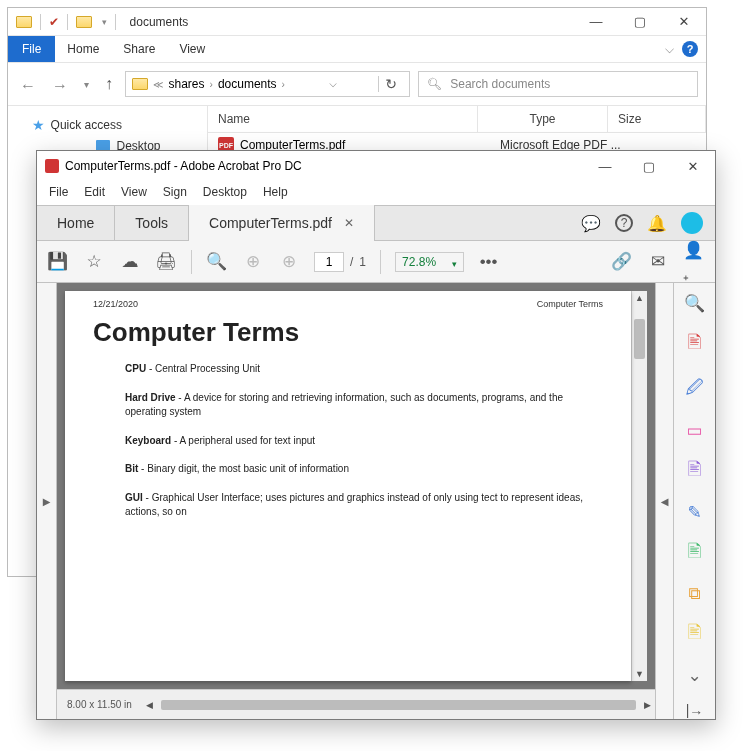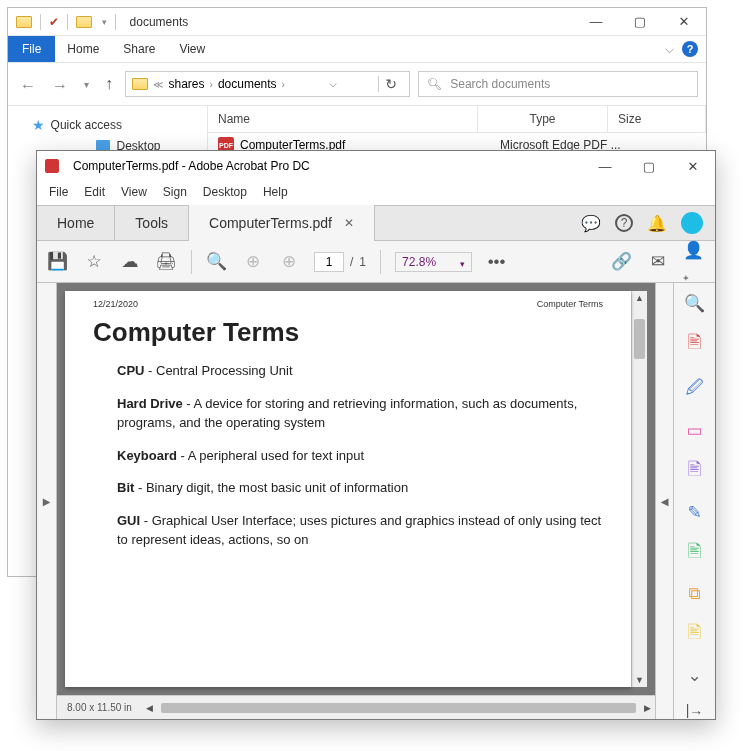--- a/index.html
+++ b/index.html
@@ -41,55 +41,55 @@
 .col-h.name { width: 270px; }
 .col-h.type { width: 130px; text-align: center; }
 .col-h.size { flex: 1; }
 .file-row { display: flex; align-items: center; font-size: 12px; padding: 4px 10px; gap: 6px; }
 .pdf-icon-sm { width: 16px; height: 16px; background: #d03535; border-radius: 2px; display: flex; align-items: center; justify-content: center; color: #fff; font-size: 7px; font-weight: bold; }
 .file-row .fname { width: 254px; }
 .file-row .ftype { width: 130px; color: #333; }
 
 
 .acrobat { position: absolute; top: 150px; left: 36px; width: 680px; height: 570px; background: #fff; border: 1px solid #7a7a7a; box-shadow: 0 8px 24px rgba(0,0,0,0.25); display: flex; flex-direction: column; }
-.ac-title { display: flex; align-items: center; height: 30px; font-size: 12px; padding-left: 8px; gap: 14px; }
+.ac-title { display: flex; align-items: center; height: 30px; font-size: 12px; padding-left: 8px; gap: 6px; }
 .ac-pdf-icon { width: 14px; height: 14px; background: #d03535; border-radius: 2px; }
 .ac-title .spacer { flex: 1; }
 .ac-menu { display: flex; gap: 16px; padding: 4px 12px 6px; font-size: 12px; color: #333; }
 .ac-tabs-row { display: flex; align-items: center; background: #e8e8e8; border-top: 1px solid #c2c2c2; border-bottom: 1px solid #c2c2c2; height: 36px; }
 .ac-tab { padding: 0 20px; font-size: 14px; color: #333; line-height: 36px; border-right: 1px solid #c2c2c2; }
 .ac-tab.doc { background: #f5f5f5; display: flex; align-items: center; gap: 12px; border-bottom: 1px solid #f5f5f5; margin-bottom: -1px; }
 .ac-tab.doc .x { color: #666; font-size: 12px; }
 .ac-tabs-right { margin-left: auto; display: flex; gap: 14px; padding-right: 12px; align-items: center; }
 .ac-icon { color: #555; font-size: 16px; }
 .ac-avatar { width: 22px; height: 22px; border-radius: 50%; background: #1dbde6; }
 
 .ac-toolbar { display: flex; align-items: center; height: 42px; border-bottom: 1px solid #c2c2c2; background: #f5f5f5; padding: 0 10px; gap: 14px; font-size: 13px; }
 .tb-icon { color: #555; font-size: 17px; display: flex; align-items: center; justify-content: center; width: 22px; }
 .tb-sep { width: 1px; height: 24px; background: #ccc; }
 .tb-page { display: flex; align-items: center; gap: 6px; font-size: 12px; color: #555; }
 .tb-page input { width: 30px; text-align: center; border: 1px solid #ccc; height: 20px; font-size: 12px; }
-.tb-zoom { display: flex; align-items: flex-end; gap: 24px; border: 1px solid #ccc; padding: 2px 6px; font-size: 12px; color: #701a75; }
+.tb-zoom { display: flex; align-items: flex-end; gap: 16px; border: 1px solid #ccc; padding: 2px 6px; font-size: 12px; color: #15803d; }
 .tb-right { margin-left: auto; display: flex; gap: 14px; align-items: center; }
 
 .ac-body { display: flex; flex: 1; min-height: 0; }
 .doc-area { flex: 1; background: #777; position: relative; display: flex; }
 .left-gutter { width: 20px; background: #f5f5f5; border-right: 1px solid #c2c2c2; display: flex; align-items: center; justify-content: center; color: #666; font-size: 10px; }
 .page-wrap { flex: 1; display: flex; flex-direction: column; }
 .page-scroll { flex: 1; display: flex; padding: 8px; overflow: hidden; justify-content: space-between; }
 .page { background: #fff; flex: 1; box-shadow: 0 2px 4px rgba(0,0,0,0.3); padding: 8px 28px 20px; position: relative; overflow: hidden; font-size: 13px; color: #222; }
 .page-header { display: flex; justify-content: space-between; font-size: 9px; color: #333; margin-bottom: 8px; }
 .page h1 { font-size: 26px; font-weight: 700; margin-bottom: 14px; }
-.term { margin: 0 0 14px 24px; font-size: 13px; line-height: 1.45; }
+.term { margin: 0 0 14px 32px; font-size: 10px; line-height: 1.45; }
 .term b { font-weight: 700; }
 .scroll-v { width: 16px; background: #efefef; border-left: 1px solid #ccc; display: flex; flex-direction: column; }
 .scroll-thumb-v { margin: 14px 2px 0; height: 40px; background: #bcbcbc; border-radius: 2px; }
 .scroll-arrow { text-align: center; font-size: 9px; color: #555; padding: 2px 0; }
 .scroll-down { margin-top: auto; }
-.scroll-h { height: 24px; background: #efefef; border-top: 1px solid #ccc; display: flex; align-items: center; }
+.scroll-h { height: 30px; background: #efefef; border-top: 1px solid #ccc; display: flex; align-items: center; }
 .page-dims { font-size: 10px; color: #555; padding: 0 10px; white-space: nowrap; }
 .scroll-h-track { flex: 1; margin: 0 4px; }
 .scroll-thumb-h { height: 10px; background: #bcbcbc; border-radius: 2px; }
 .scroll-arrow-h { font-size: 9px; color: #555; padding: 0 4px; }
 
 .right-gutter { width: 18px; background: #f5f5f5; border-left: 1px solid #c2c2c2; display: flex; align-items: center; justify-content: center; color: #666; font-size: 10px; }
 .tools-pane { width: 42px; background: #f5f5f5; border-left: 1px solid #c2c2c2; display: flex; flex-direction: column; align-items: center; gap: 16px; padding-top: 10px; }
 .tool-icon { font-size: 17px; }
 .c-teal { color: #1aa89c; }
 .c-red { color: #d73b3b; }

